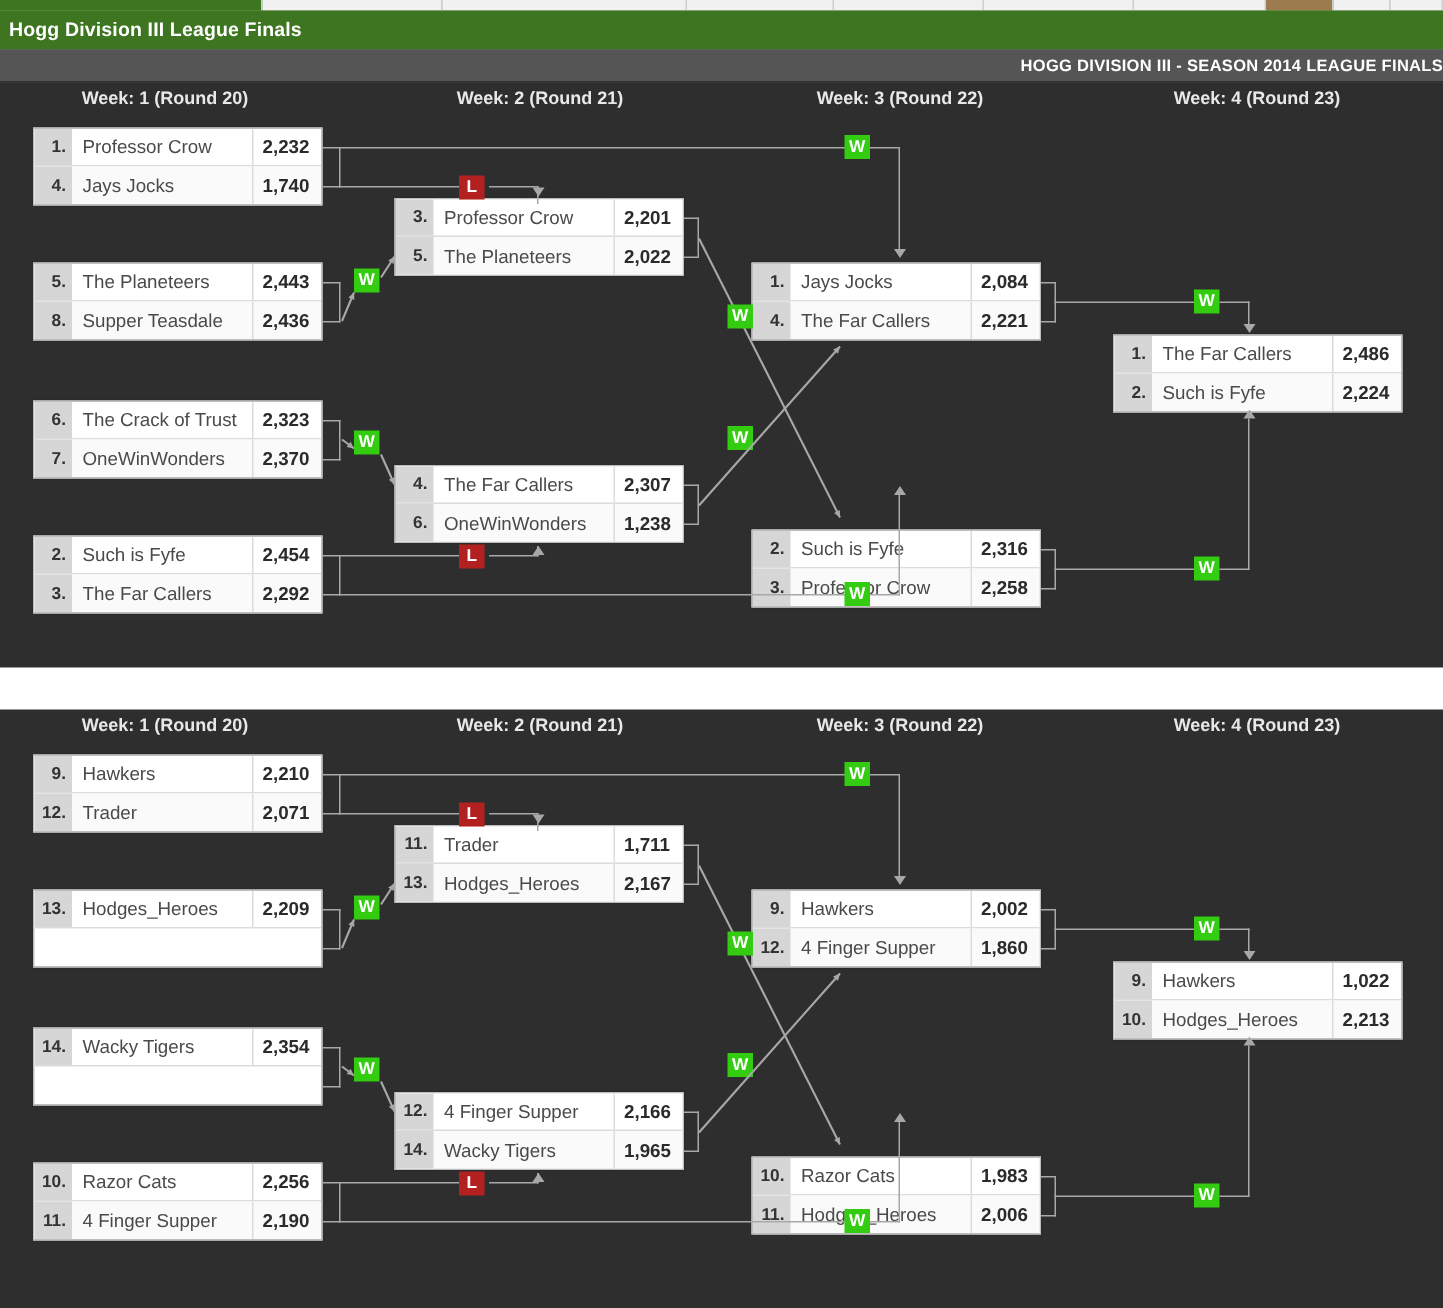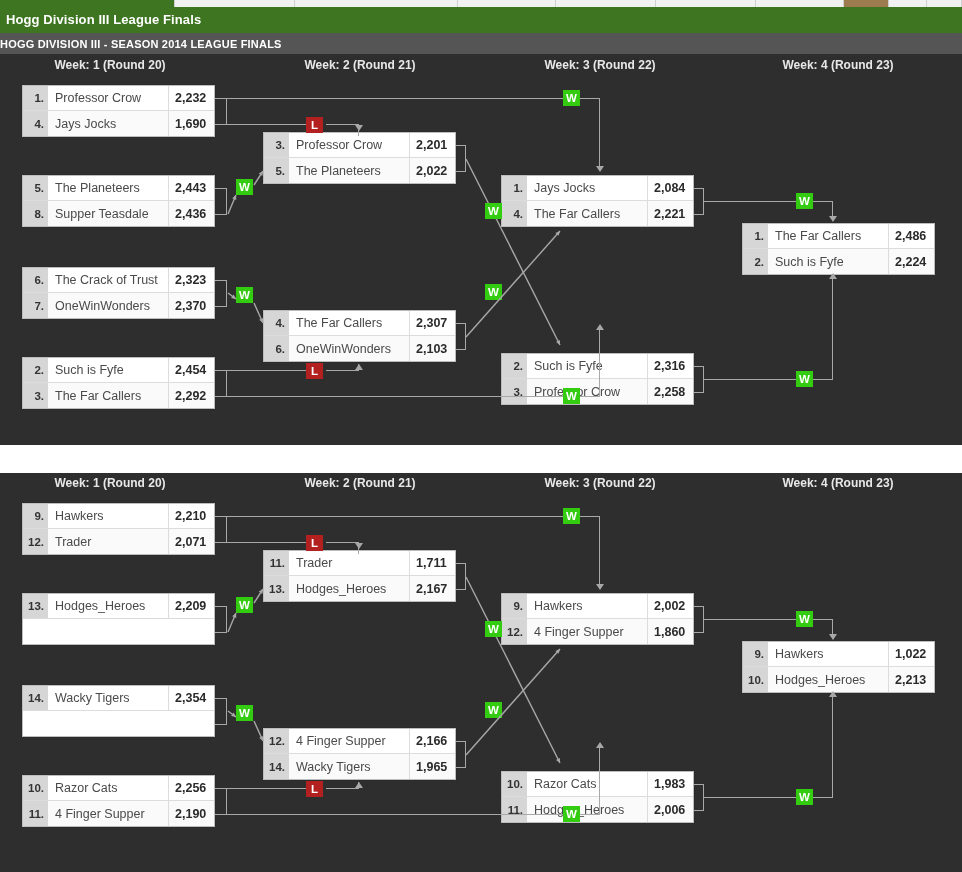--- a/index.html
+++ b/index.html
@@ -27,21 +27,21 @@
     position:absolute; left:0; top:7px; width:962px; height:26px;
     background:#3d7520; color:#fff;
     font-size:13px; font-weight:bold; line-height:26px;
     padding-left:6px; letter-spacing:0.1px;
   }
 
   
   .section { position:absolute; left:0; width:962px; background:#2e2e2e; }
   .section-header {
     height:22px; background:#555555; color:#ffffff;
-    font-size:11px; font-weight:bold; text-align:left; line-height:22px;
+    font-size:11px; font-weight:bold; text-align:right; line-height:22px;
     letter-spacing:0.2px; border-bottom:1px solid #2e2e2e;
   }
   .weeks { position:relative; height:26px; }
   .week-label {
     position:absolute; top:3px; width:200px; text-align:center;
     color:#e8e8e8; font-size:12px; font-weight:bold;
   }
   .bracket-area { position:relative; }
 
   
@@ -129,21 +129,21 @@
     <div class="bracket-area" id="area-0" style="height:364px;">
         <div class="match" style="left: 22px; top: 4px;">
           <div class="row top">
             <div class="seed">1.</div>
             <div class="team">Professor Crow</div>
             <div class="score">2,232</div>
           </div>
           <div class="row alt">
             <div class="seed">4.</div>
             <div class="team">Jays Jocks</div>
-            <div class="score">1,690</div>
+            <div class="score">1,740</div>
           </div>
         </div>
         <div class="match" style="left: 22px; top: 94px;">
           <div class="row top">
             <div class="seed">5.</div>
             <div class="team">The Planeteers</div>
             <div class="score">2,443</div>
           </div>
           <div class="row alt">
             <div class="seed">8.</div>
@@ -189,21 +189,21 @@
         </div>
         <div class="match" style="left: 263px; top: 229px;">
           <div class="row top">
             <div class="seed">4.</div>
             <div class="team">The Far Callers</div>
             <div class="score">2,307</div>
           </div>
           <div class="row alt">
             <div class="seed">6.</div>
             <div class="team">OneWinWonders</div>
-            <div class="score">2,103</div>
+            <div class="score">1,238</div>
           </div>
         </div>
         <div class="match" style="left: 501px; top: 94px;">
           <div class="row top">
             <div class="seed">1.</div>
             <div class="team">Jays Jocks</div>
             <div class="score">2,084</div>
           </div>
           <div class="row alt">
             <div class="seed">4.</div>

